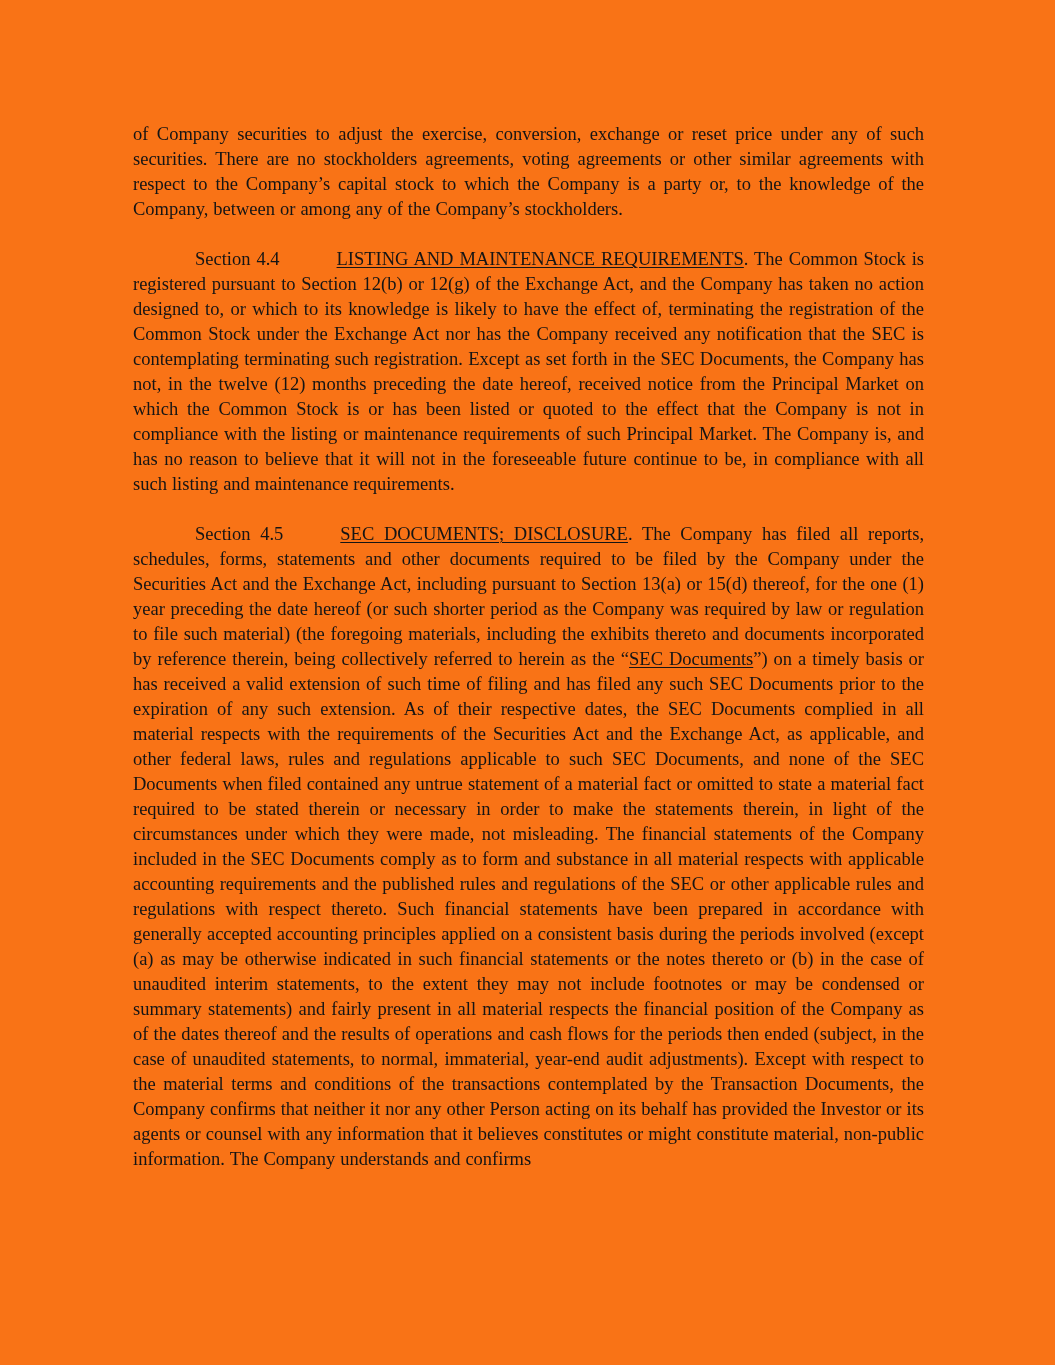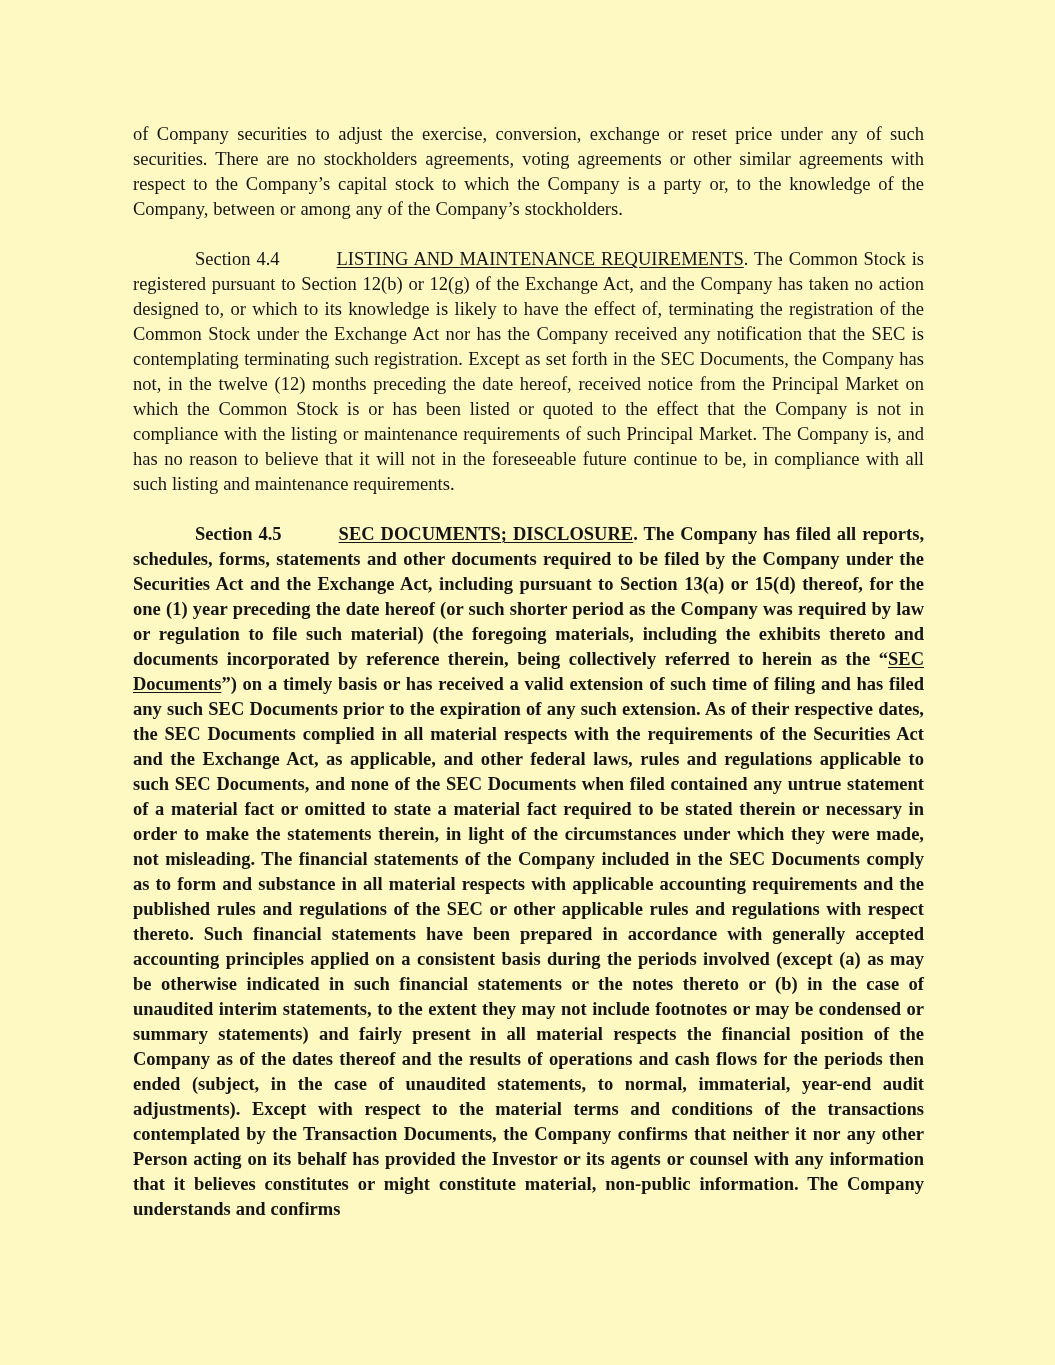--- a/index.html
+++ b/index.html
@@ -4,41 +4,40 @@
 <style>
   html, body {
     margin: 0;
     padding: 0;
     background: #ffffff;
   }
   .page {
     position: relative;
     width: 1055px;
     height: 1365px;
-    background: #fef9c3;
+    background: #f97316;
     overflow: hidden;
     font-family: "Liberation Serif", "DejaVu Serif", serif;
     color: #151515;
   }
   .content {
     position: absolute;
     left: 133px;
     top: 122px;
     width: 791px;
   }
   .para {
     margin: 0 0 25px 0;
     font-size: 18.5px;
     line-height: 25px;
     text-align: justify;
     word-spacing: 0.02em;
   }
   .para:last-child {
     margin-bottom: 0;
-    font-weight: bold;
   }
   .section-para {
     text-indent: 62px;
     margin-top: 24px;
   }
   .tab-gap {
     display: inline-block;
     width: 57px;
     height: 1px;
   }

